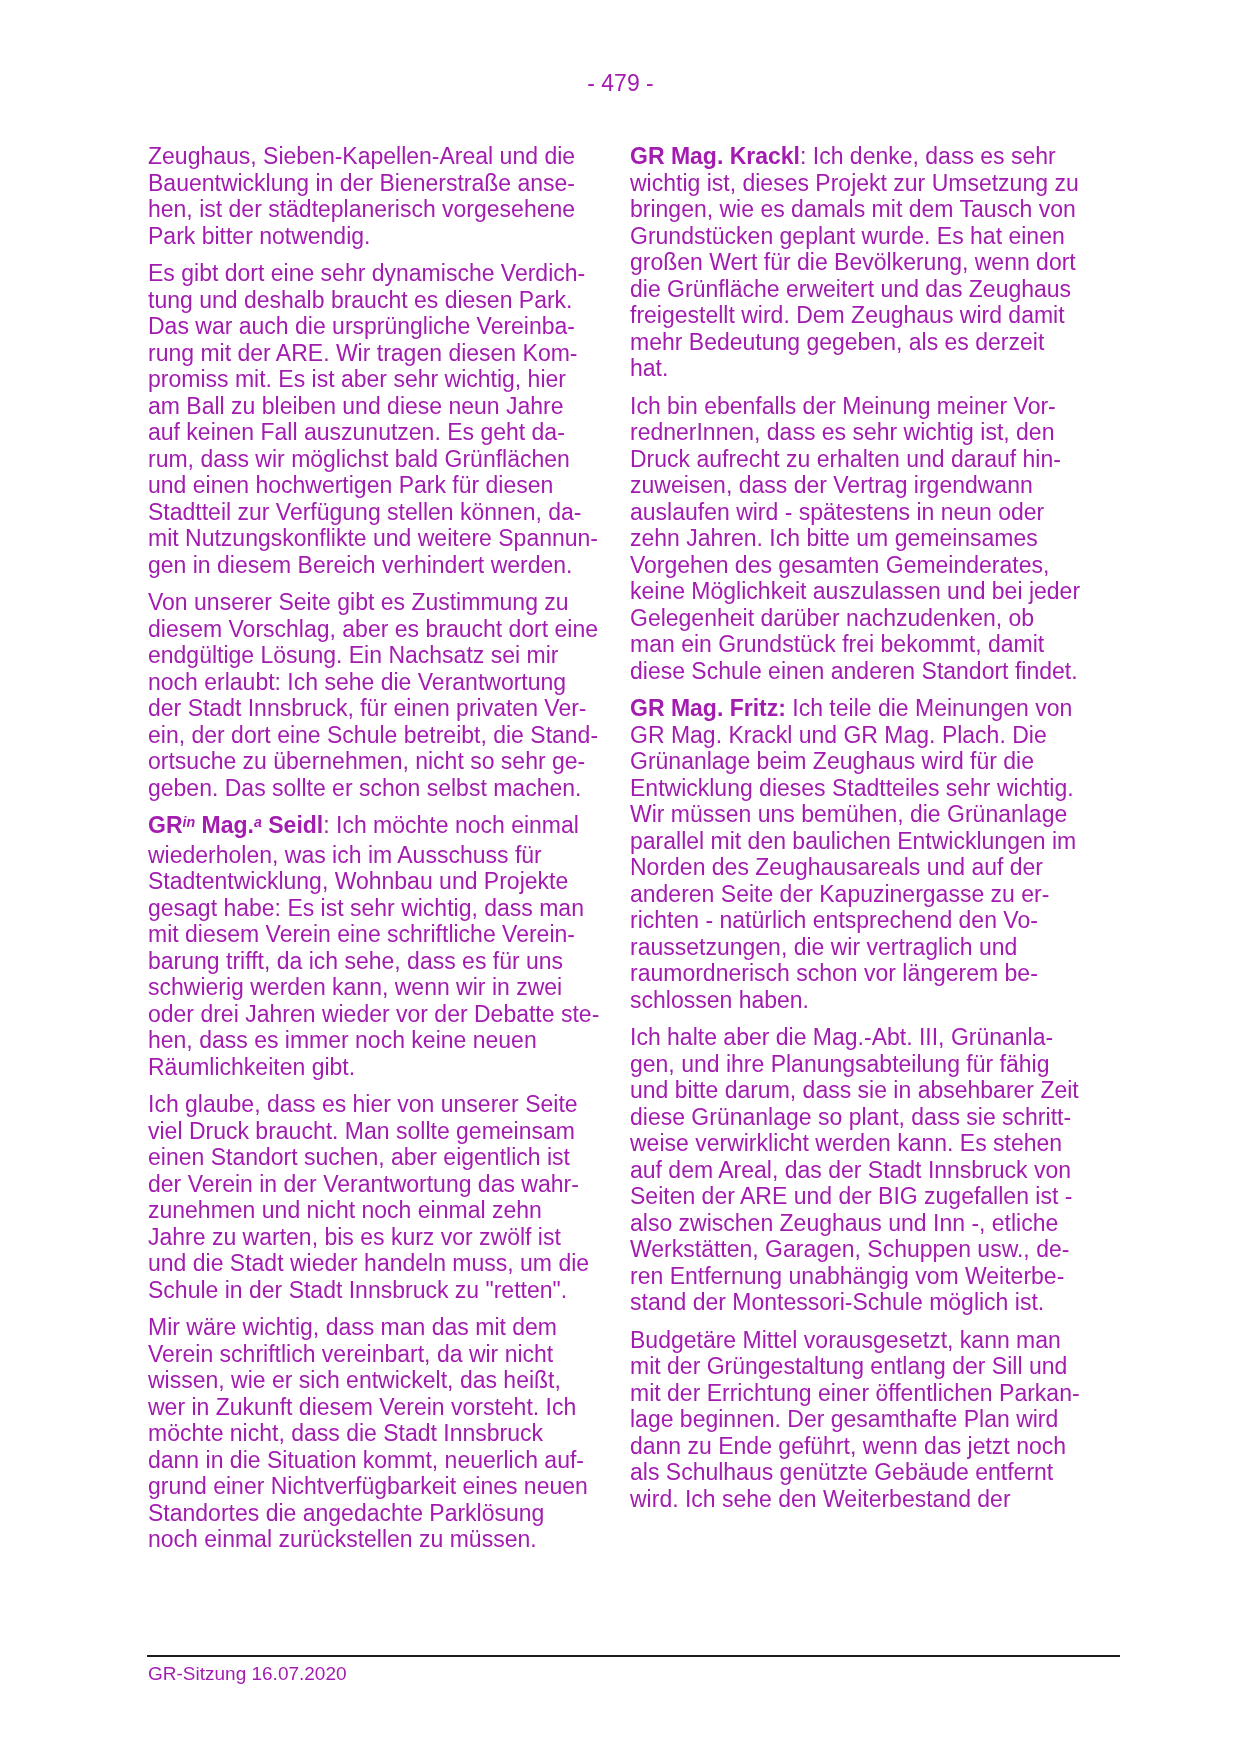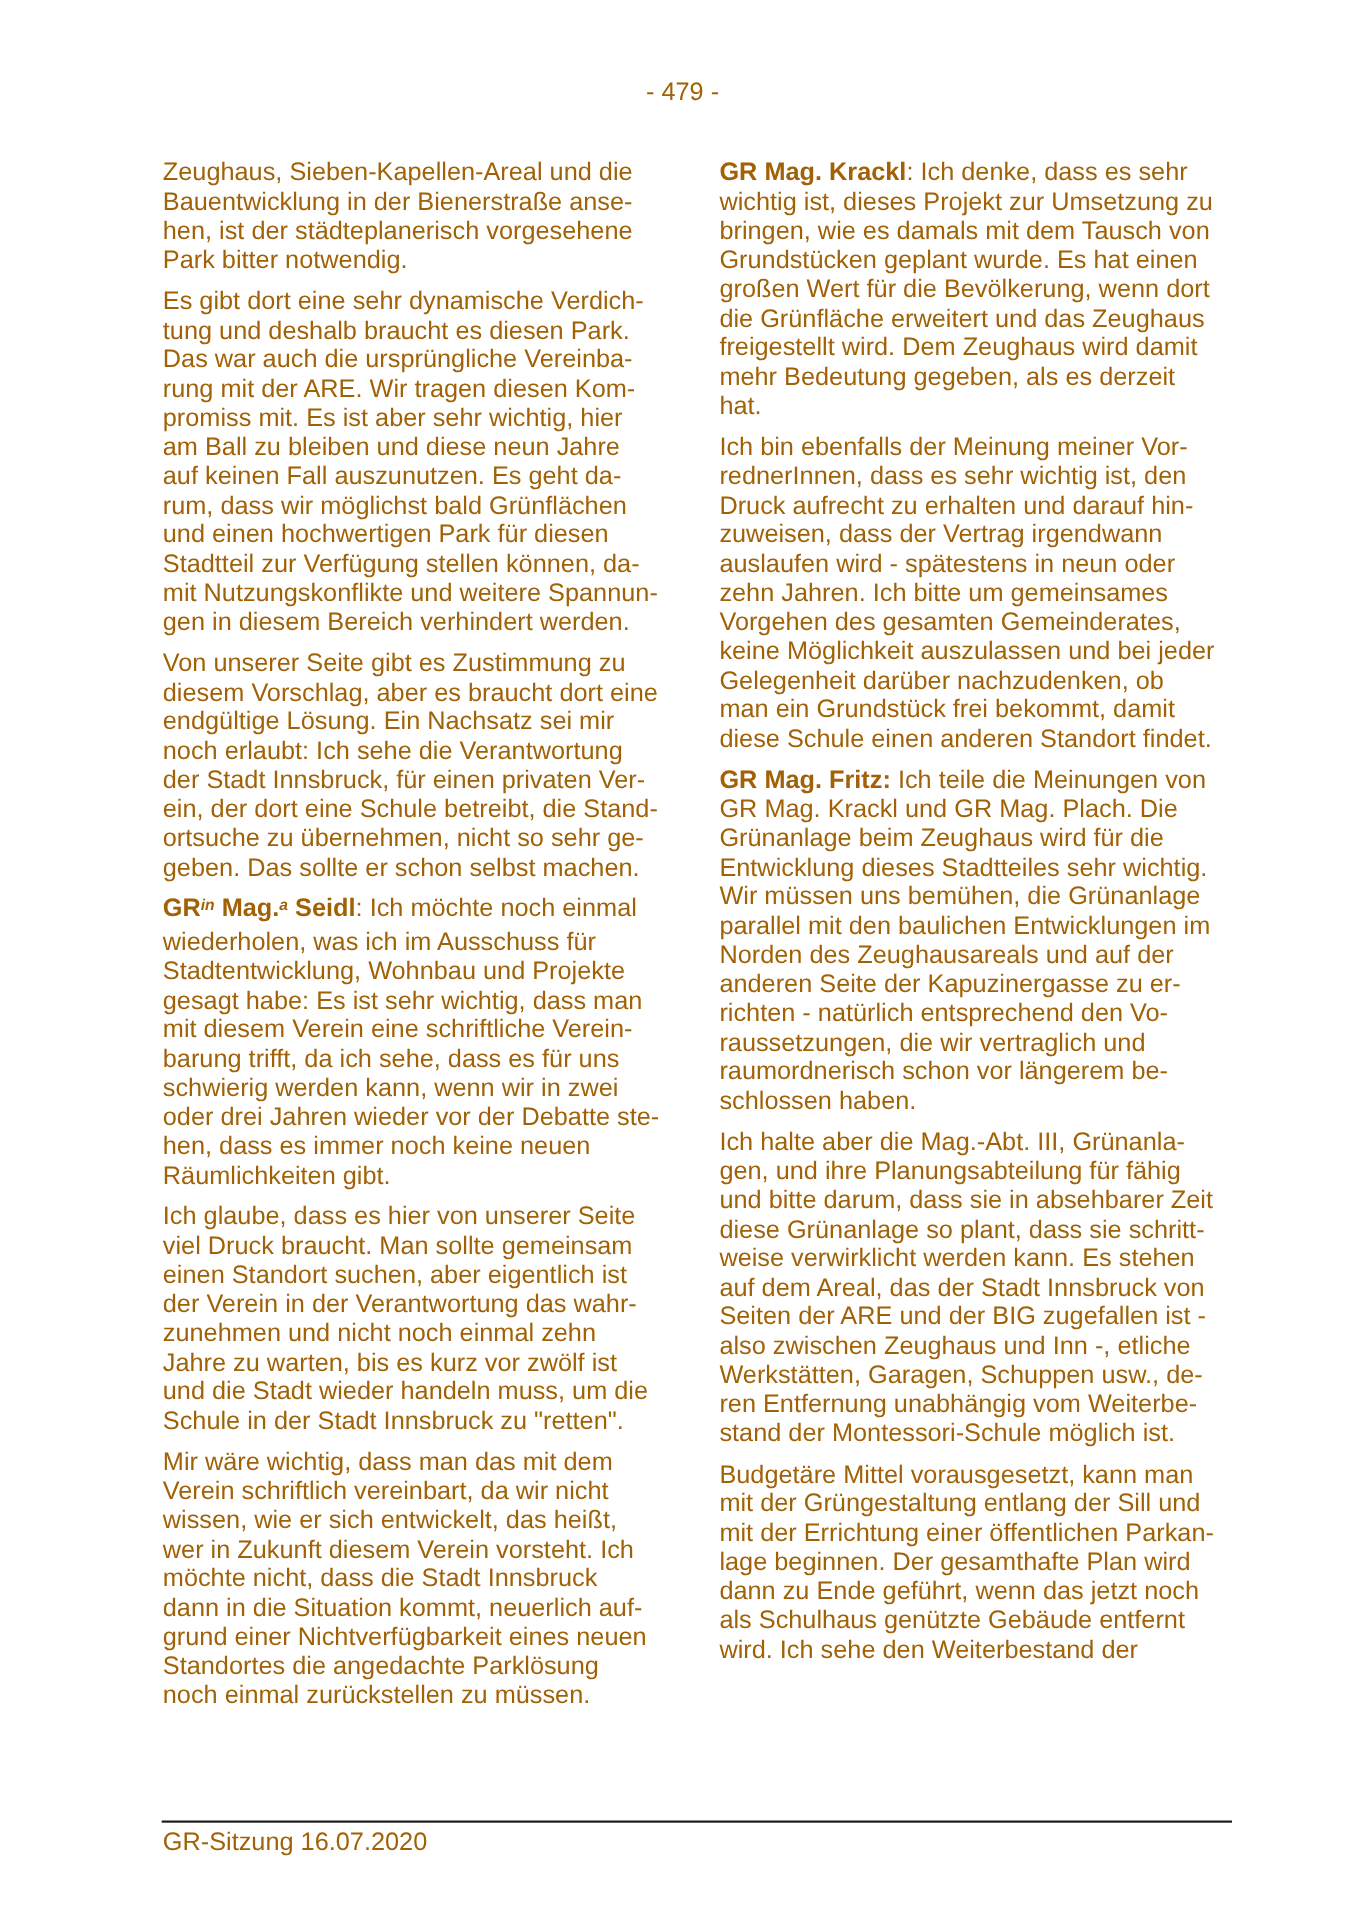--- a/index.html
+++ b/index.html
@@ -19,21 +19,21 @@
     right: 0;
     text-align: center;
     font-size: 23px;
     line-height: 26.5px;
   }
   .content {
     position: absolute;
     left: 148px;
     top: 143px;
     display: flex;
-    gap: 68px;
+    gap: 44px;
   }
   .col { width: 438px; }
   .para {
     margin: 0 0 11px 0;
     font-size: 23px;
     line-height: 26.5px;
     white-space: pre;
   }
   .para b { font-weight: bold; margin-top: 22px; }
   .para sup {
@@ -48,28 +48,28 @@
     left: 147px;
     top: 1655px;
     width: 973px;
     height: 0;
     border-top: 2px solid #1c1c1c;
   }
   .footer-text {
     position: absolute;
     left: 148px;
     top: 1661px;
-    font-size: 23px;
+    font-size: 19px;
     line-height: 26.5px;
   }
 </style>
 </head>
 <body>
 
-<div class="page" style="color: #a16207; background: rgb(255, 255, 255);">
+<div class="page" style="color: #a21caf; background: rgb(255, 255, 255);">
   <div class="pagenum">- 479 -</div>
   <div class="content">
     <div class="col">
         <p class="para"><span>Zeughaus, Sieben-Kapellen-Areal und die
 Bauentwicklung in der Bienerstraße anse-
 hen, ist der städteplanerisch vorgesehene
 Park bitter notwendig.</span></p>
         <p class="para"><span>Es gibt dort eine sehr dynamische Verdich-
 tung und deshalb braucht es diesen Park.
 Das war auch die ursprüngliche Vereinba-

